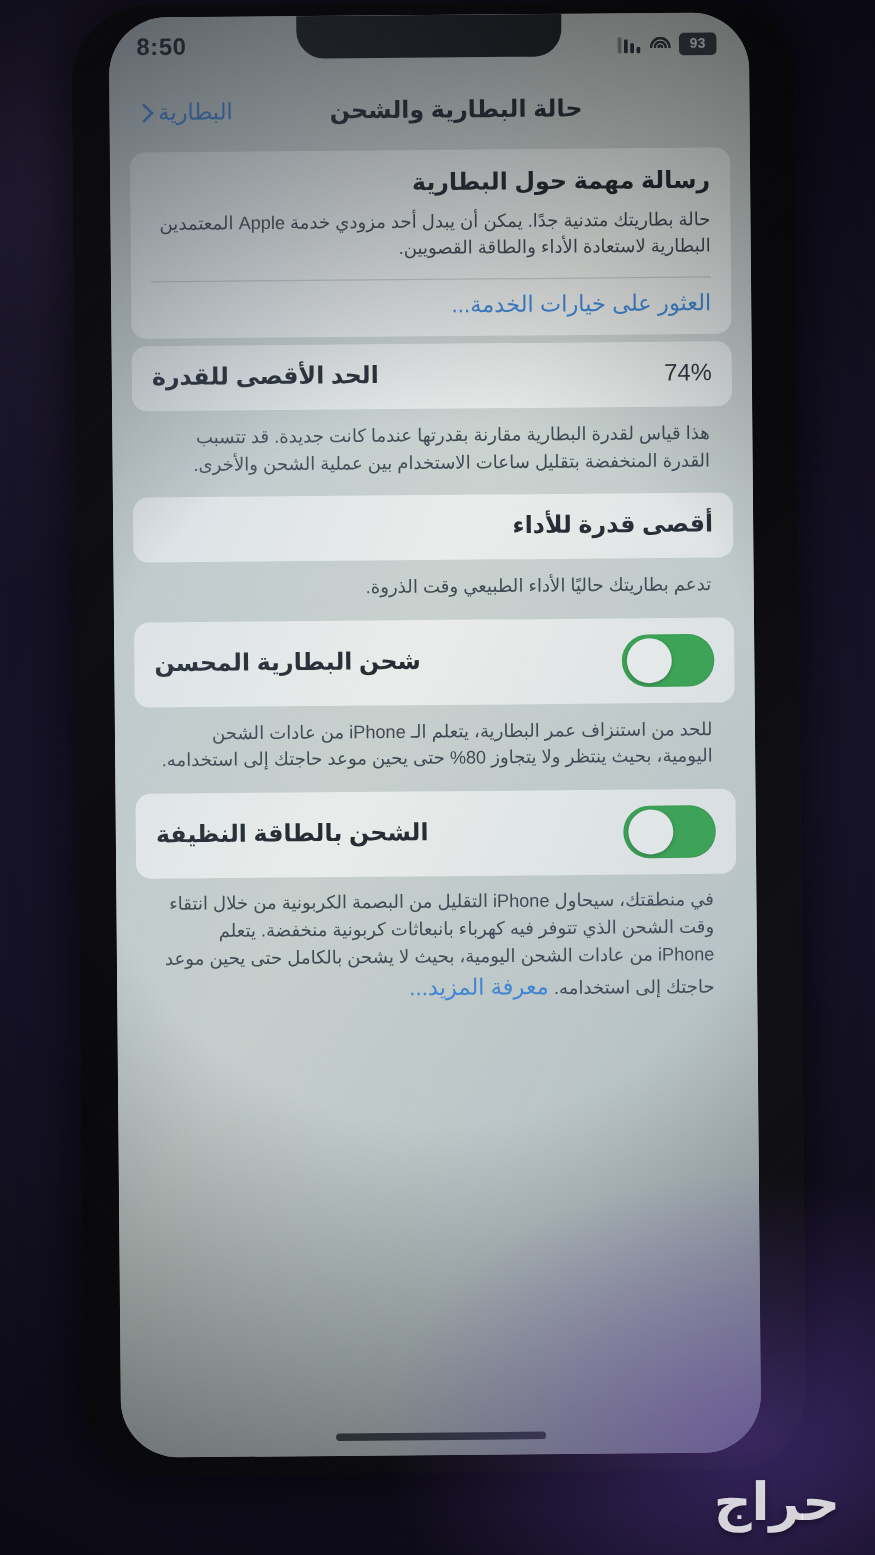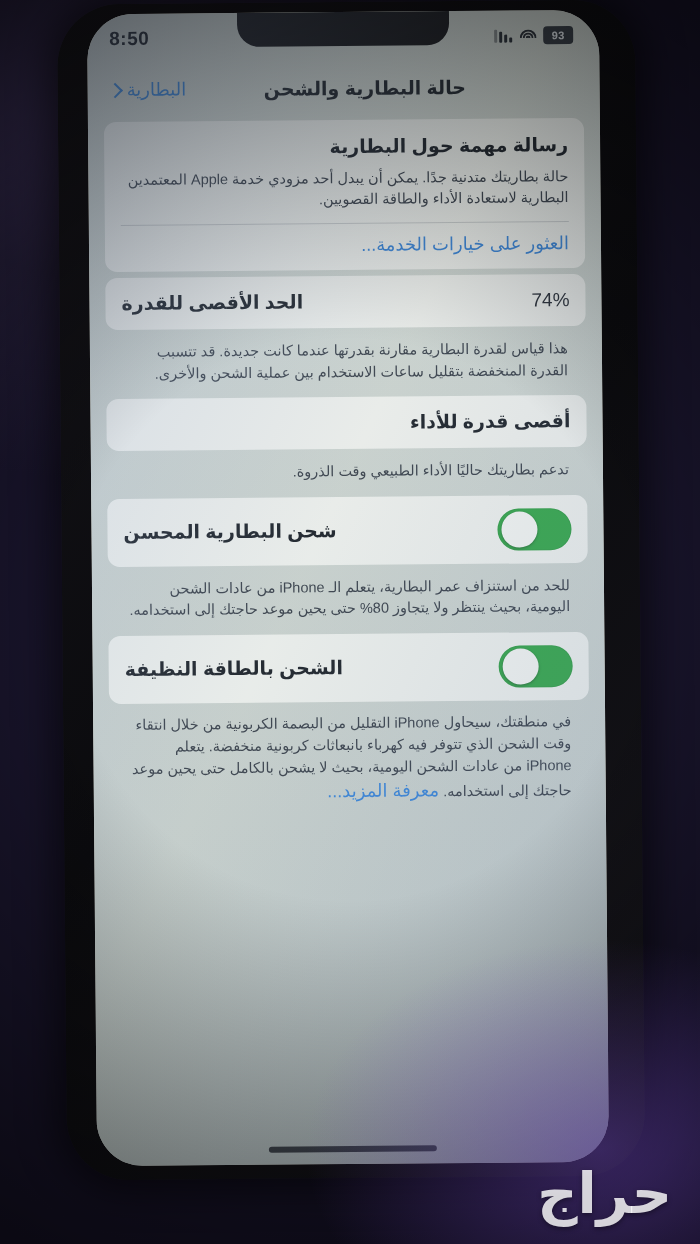--- a/index.html
+++ b/index.html
@@ -262,21 +262,21 @@
     background: #15181c;
     opacity: .85;
     z-index: 35;
   }
 
   
   .watermark {
     position: absolute;
     right: 28px;
     bottom: 18px;
-    font-size: 56px;
+    font-size: 42px;
     font-weight: bold;
     color: rgba(255,255,255,.82);
     letter-spacing: 2px;
     z-index: 60;
     text-shadow: 0 2px 5px rgba(0,0,0,.4);
   }
 </style>
 </head>
 <body>
 

